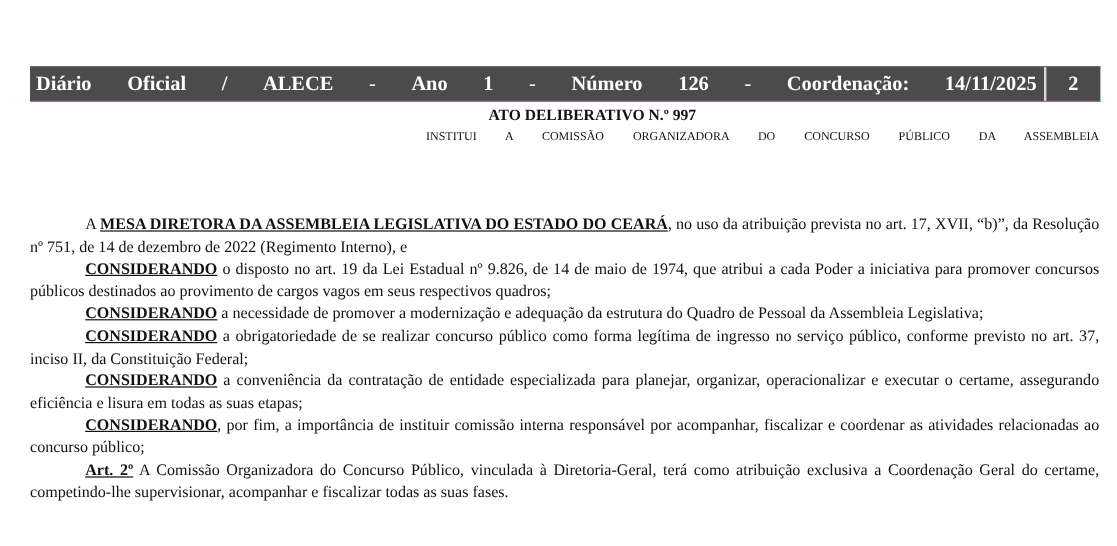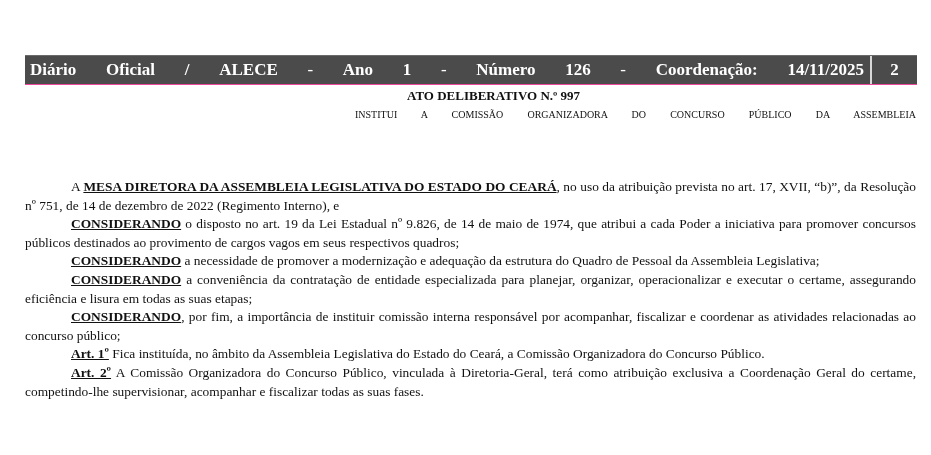--- a/index.html
+++ b/index.html
@@ -51,17 +51,17 @@
 <div class="act-title">ATO DELIBERATIVO N.º 997</div>
 
 <div class="act-summary">
   <span class="line">INSTITUI A COMISSÃO ORGANIZADORA DO CONCURSO PÚBLICO DA ASSEMBLEIA</span>
 </div>
 
 <div class="body-text">
   <p class="para"><span>A </span><b>MESA DIRETORA DA ASSEMBLEIA LEGISLATIVA DO ESTADO DO CEARÁ</b><span>, no uso da atribuição prevista no art. 17, XVII, “b)”, da Resolução nº 751, de 14 de dezembro de 2022 (Regimento Interno), e</span></p>
   <p class="para"><b>CONSIDERANDO</b><span> o disposto no art. 19 da Lei Estadual nº 9.826, de 14 de maio de 1974, que atribui a cada Poder a iniciativa para promover concursos públicos destinados ao provimento de cargos vagos em seus respectivos quadros;</span></p>
   <p class="para"><b>CONSIDERANDO</b><span> a necessidade de promover a modernização e adequação da estrutura do Quadro de Pessoal da Assembleia Legislativa;</span></p>
+  <p class="para"><b>CONSIDERANDO</b><span> a obrigatoriedade de se realizar concurso público como forma legítima de ingresso no serviço público, conforme previsto no art. 37, inciso II, da Constituição Federal;</span></p>
   <p class="para"><b>CONSIDERANDO</b><span> a conveniência da contratação de entidade especializada para planejar, organizar, operacionalizar e executar o certame, assegurando eficiência e lisura em todas as suas etapas;</span></p>
   <p class="para"><b>CONSIDERANDO</b><span>, por fim, a importância de instituir comissão interna responsável por acompanhar, fiscalizar e coordenar as atividades relacionadas ao concurso público;</span></p>
-  <p class="para"><b>Art. 1º</b><span> Fica instituída, no âmbito da Assembleia Legislativa do Estado do Ceará, a Comissão Organizadora do Concurso Público.</span></p>
   <p class="para"><b>Art. 2º</b><span> A Comissão Organizadora do Concurso Público, vinculada à Diretoria-Geral, terá como atribuição exclusiva a Coordenação Geral do certame, competindo-lhe supervisionar, acompanhar e fiscalizar todas as suas fases.</span></p>
 </div>
 
 </body></html>

